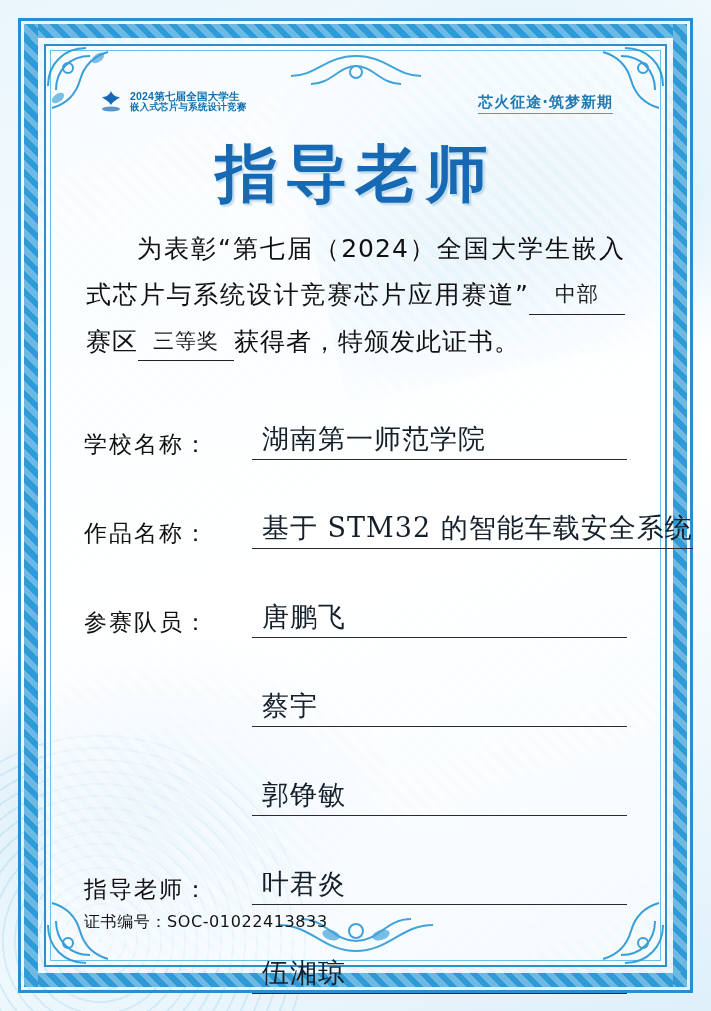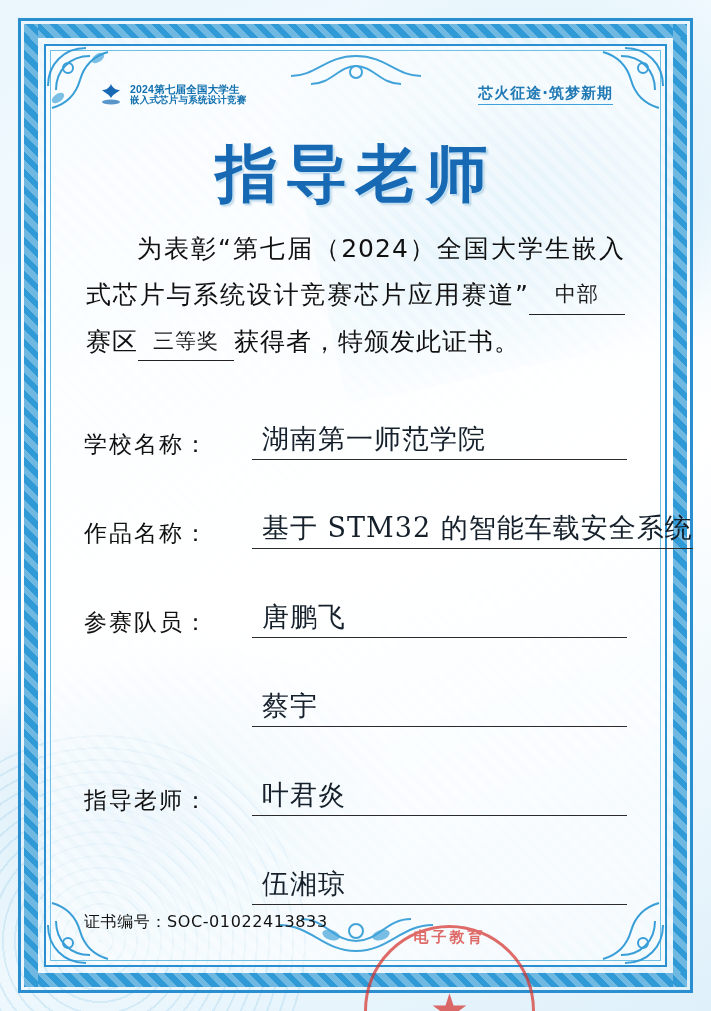--- a/index.html
+++ b/index.html
@@ -109,21 +109,21 @@
   
   .content {
     position: absolute;
     left: 58px; top: 58px; right: 58px; bottom: 58px;
     box-sizing: border-box;
     padding: 8px 22px 0 22px;
   }
 
   .logo-row {
     display: flex;
-    align-items: center;
+    align-items: flex-end;
     justify-content: space-between;
     padding: 8px 18px 0 18px;
     height: 40px;
   }
   .logo-left {
     display: flex;
     align-items: center;
     gap: 6px;
   }
   .logo-mark { width: 26px; height: 26px; flex: 0 0 auto; }
@@ -396,20 +396,24 @@
         <span class="field-value">基于 STM32 的智能车载安全系统</span>
       </div>
       <div class="field-row">
         <span class="field-label">参赛队员：</span>
         <span class="field-value">唐鹏飞</span>
       </div>
       <div class="field-row sub">
         <span class="field-label">参赛队员：</span>
         <span class="field-value">蔡宇</span>
       </div>
+      <div class="field-row sub">
+        <span class="field-label">参赛队员：</span>
+        <span class="field-value">郭铮敏</span>
+      </div>
       <div class="field-row">
         <span class="field-label">指导老师：</span>
         <span class="field-value">叶君炎</span>
       </div>
       <div class="field-row sub">
         <span class="field-label">指导老师：</span>
         <span class="field-value">伍湘琼</span>
       </div>
     </div>
 

